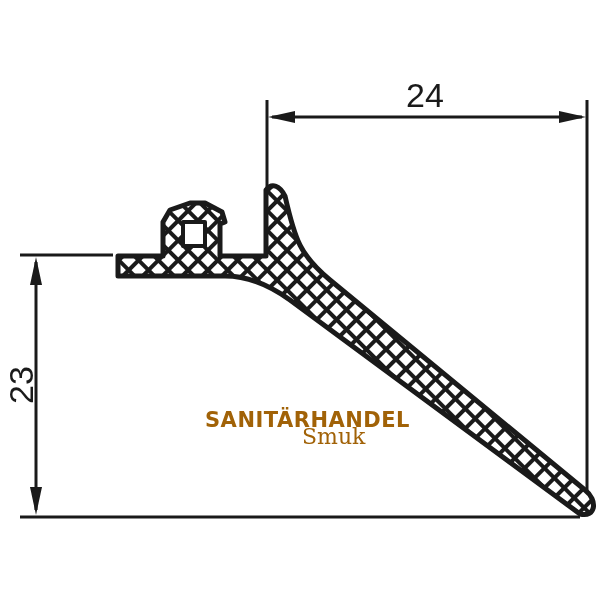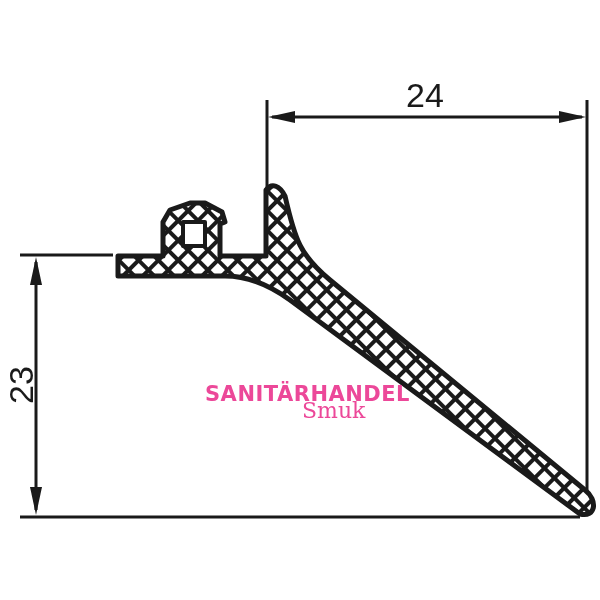--- a/index.html
+++ b/index.html
@@ -1,21 +1,21 @@
 <!DOCTYPE html>
 <html><head>
 <meta charset="utf-8">
 <style>
   html, body { margin: 0; padding: 0; background: #ffffff; }
   body { width: 600px; height: 600px; position: relative; overflow: hidden; font-family: "Liberation Sans", sans-serif; }
   svg { position: absolute; left: 0; top: 0; }
   .dim-label { position: absolute; font-family: "Liberation Sans", sans-serif; font-size: 34px; color: #1a1a1a; line-height: 1; }
   #dim-top { left: 406px; top: 78px; }
   #dim-left { left: -4px; top: 368px; transform: rotate(-90deg); transform-origin: center; width: 50px; text-align: center; }
-  .logo { position: absolute; left: 205px; top: 384px; color: #ec4899; }
+  .logo { position: absolute; left: 205px; top: 410px; color: #a16207; }
   .logo-top { font-family: "DejaVu Sans", sans-serif; font-weight: bold; font-size: 21px; letter-spacing: 0.5px; line-height: 1; }
   .logo-bottom { font-family: "DejaVu Serif", serif; font-size: 22px; position: absolute; left: 97px; top: 16px; line-height: 1; }
 </style>
 </head>
 <body>
 
 <svg width="600" height="600" viewBox="0 0 600 600">
   <defs>
     <pattern id="hatch" patternUnits="userSpaceOnUse" width="14" height="14" patternTransform="rotate(45)">
       <rect width="14" height="14" fill="#ffffff"></rect>

